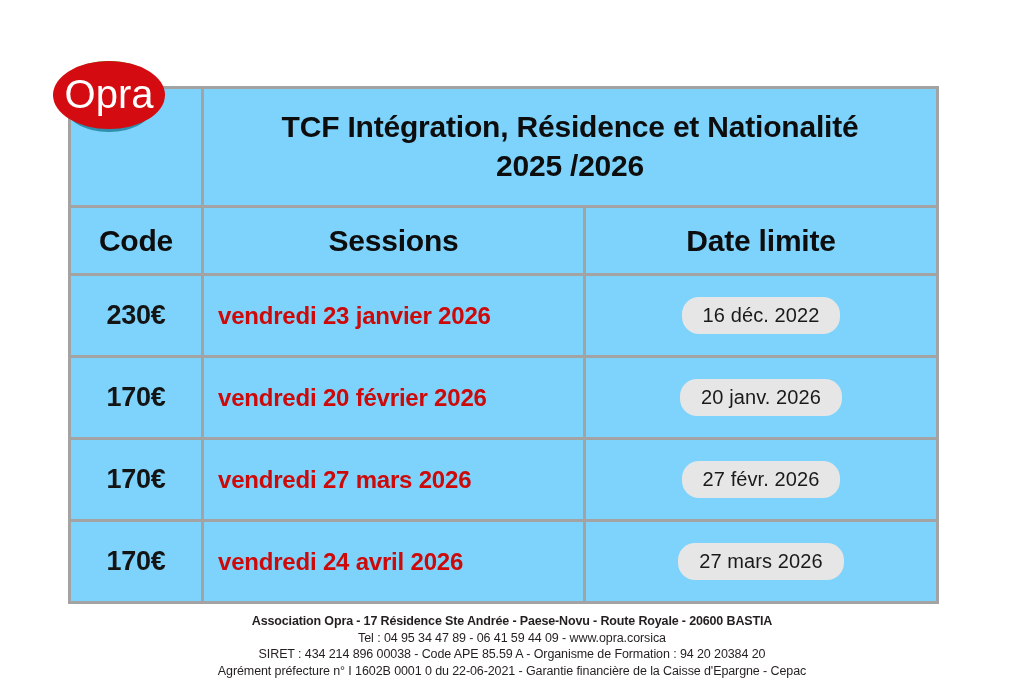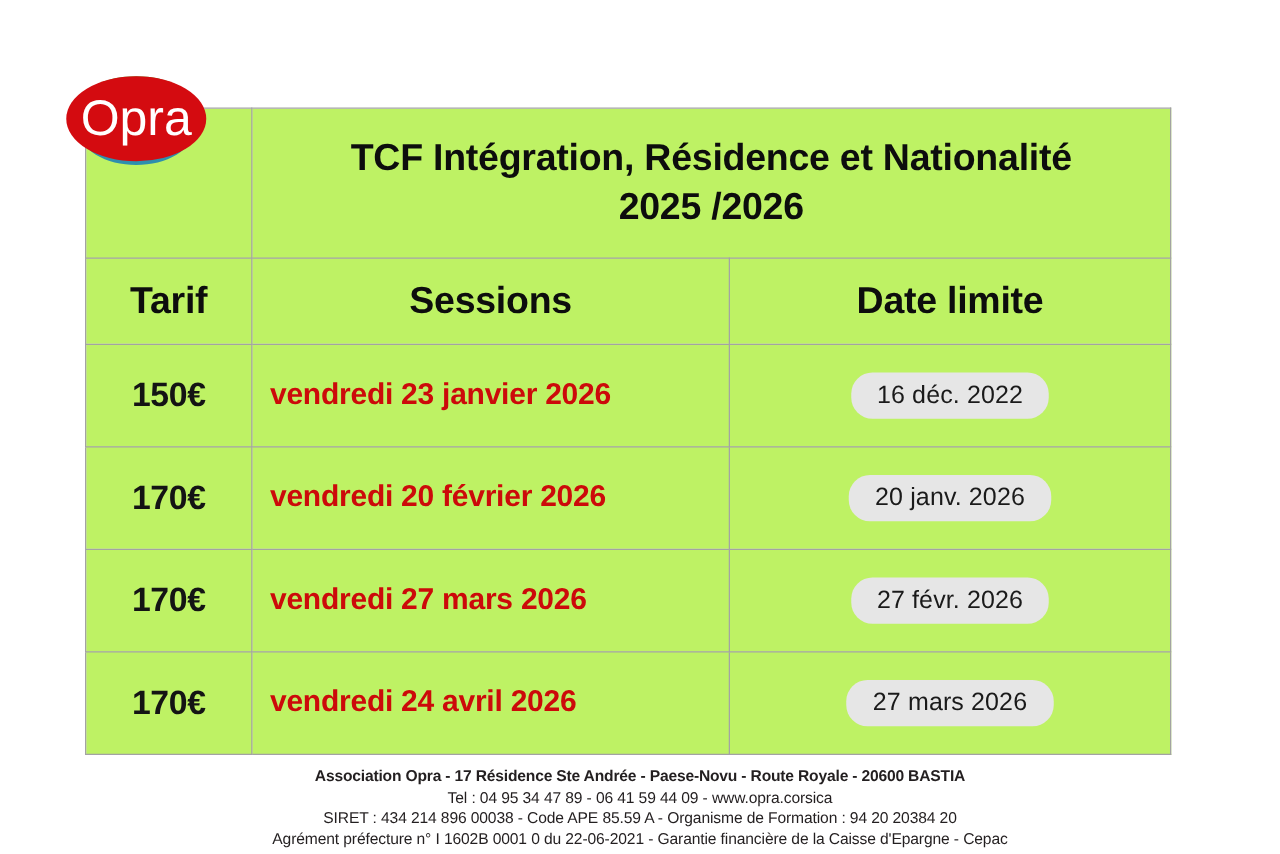--- a/index.html
+++ b/index.html
@@ -40,25 +40,25 @@
     width: 868px;
     height: 518px;
   }
   table.price-table {
     width: 868px;
     height: 518px;
     border-collapse: collapse;
     table-layout: fixed;
   }
   table.price-table td {
-    border: 1px solid #a3a3a3;
+    border: 3px solid #a3a3a3;
     padding: 0;
     vertical-align: middle;
     text-align: center;
-    background: #bef264;
+    background: #7dd3fc;
   }
 
   col.c-tarif    { width: 133px; }
   col.c-session  { width: 382px; }
   col.c-limite   { width: 353px; }
 
   
   .title-cell {
     height: 97px;
   }
@@ -182,33 +182,33 @@
           <td class="title-cell" colspan="2">
             <div class="title-text">
               <span>TCF Intégration, Résidence et Nationalité</span><br>
               <span>2025 /2026</span>
             </div>
           </td>
         </tr>
 
         <tr>
           <td class="hdr-cell">
-            <span class="hdr-text">Tarif</span>
+            <span class="hdr-text">Code</span>
           </td>
           <td class="hdr-cell">
             <span class="hdr-text">Sessions</span>
           </td>
           <td class="hdr-cell">
             <span class="hdr-text">Date limite</span>
           </td>
         </tr>
 
         <tr class="data-row">
           <td>
-            <span class="tarif-text">150€</span>
+            <span class="tarif-text">230€</span>
           </td>
           <td>
             <span class="session-text">vendredi 23 janvier 2026</span>
           </td>
           <td class="limite-cell">
             <span class="date-pill">16 déc. 2022</span>
           </td>
         </tr>
 
         <tr class="data-row">

